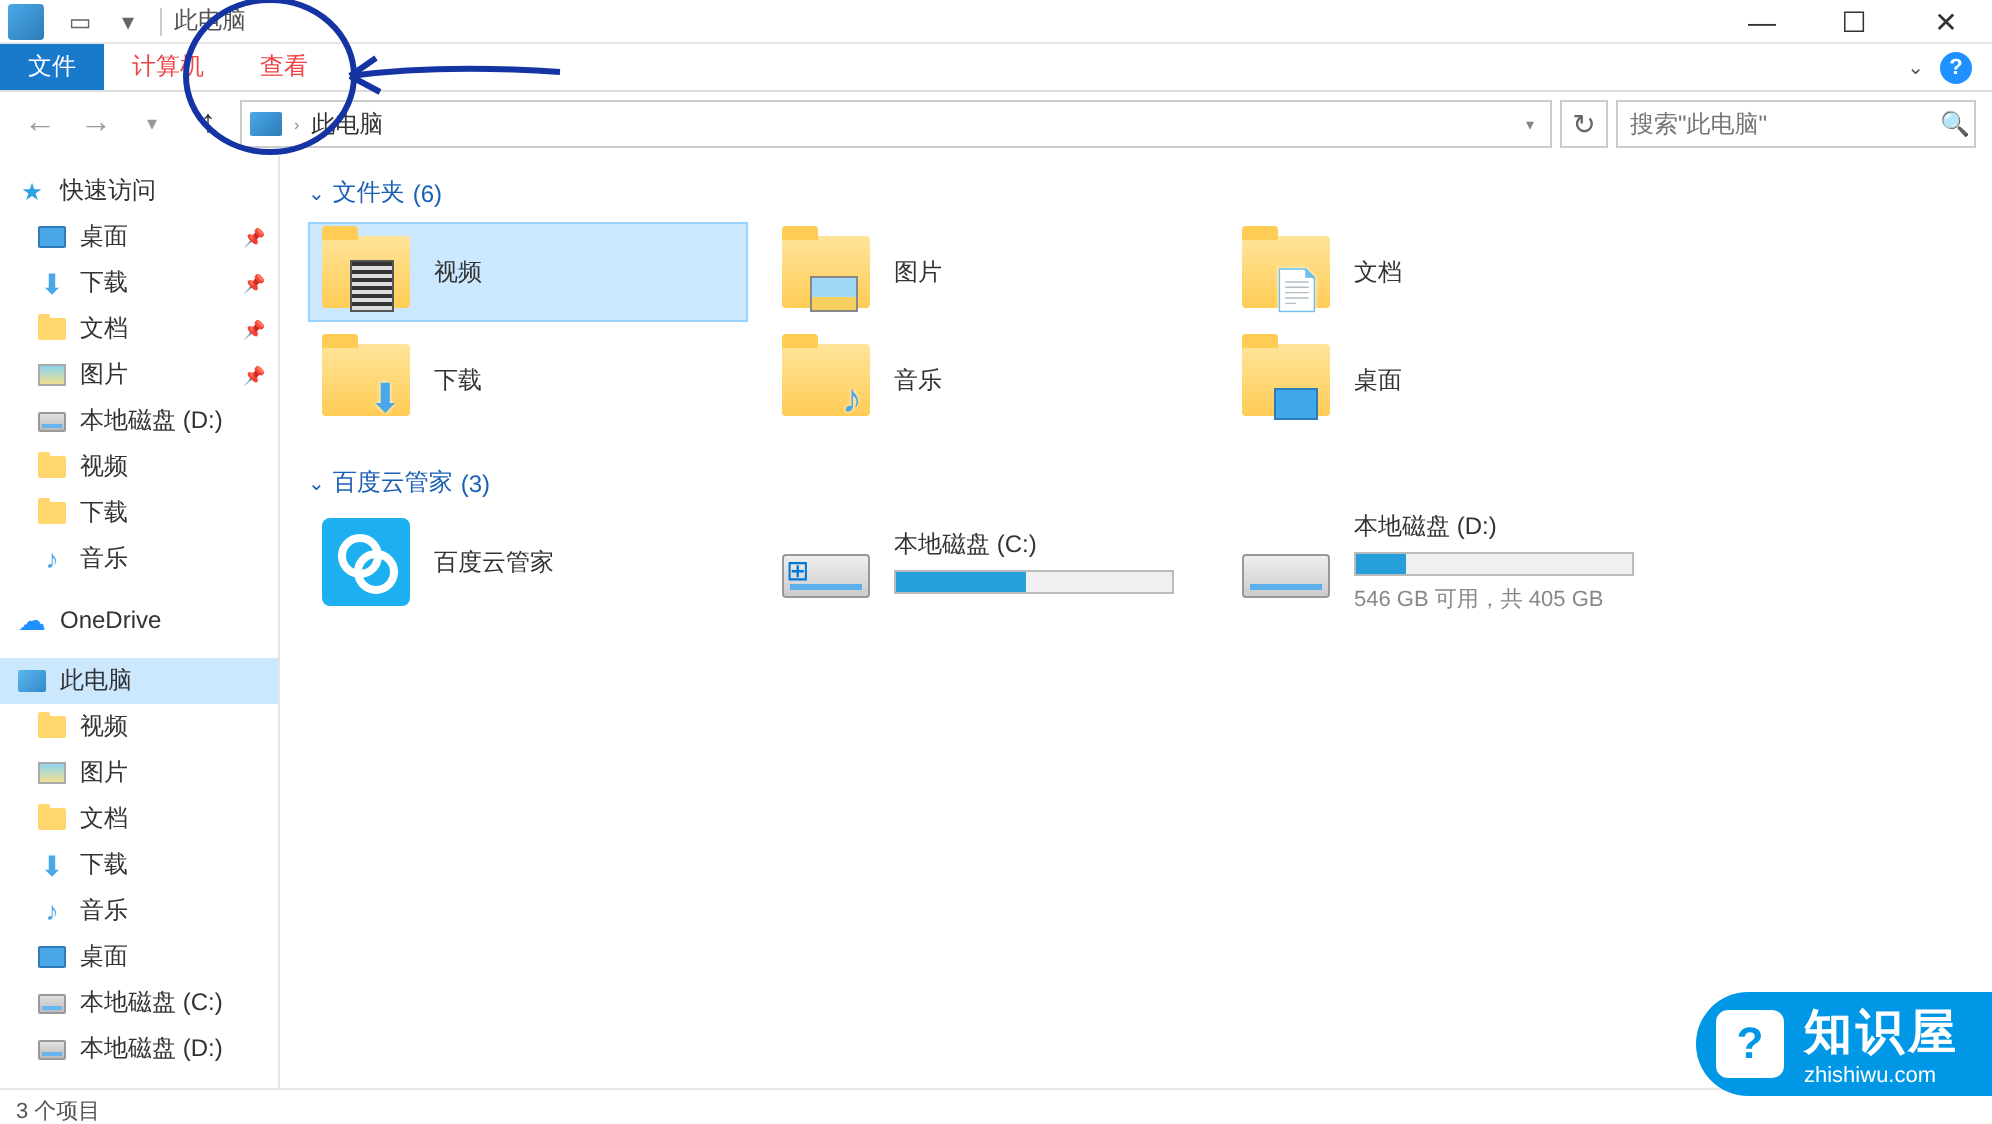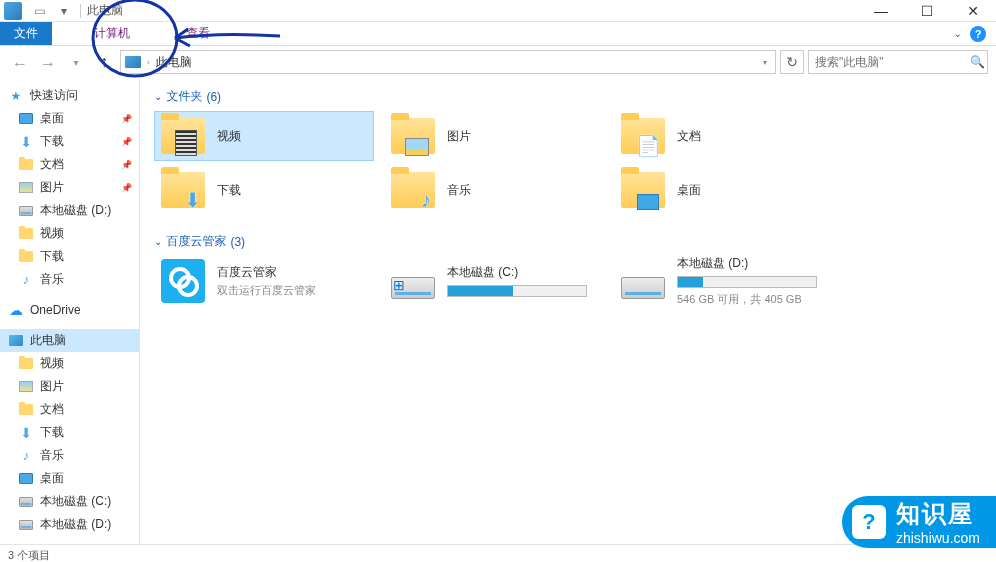--- a/index.html
+++ b/index.html
@@ -9,22 +9,22 @@
     .titlebar { height: 22px; display: flex; align-items: center; background: #fff; border-bottom: 1px solid #e5e5e5; }
     .sys-icon { width: 18px; height: 18px; margin: 0 4px; display: flex; align-items: center; justify-content: center; background: linear-gradient(135deg, #4aa8e8, #2e7cb8); border-radius: 2px; }
     .qat { display: flex; gap: 4px; margin-left: 4px; }
     .qat-btn { width: 20px; height: 18px; display: flex; align-items: center; justify-content: center; color: #666; cursor: pointer; }
     .title-sep { width: 1px; height: 14px; background: #ccc; margin: 0 6px; }
     .title-text { color: #555; }
     .win-controls { margin-left: auto; display: flex; }
     .win-btn { width: 46px; height: 22px; display: flex; align-items: center; justify-content: center; font-size: 14px; color: #333; cursor: pointer; }
     
     
-    .ribbon { height: 24px; display: flex; align-items: stretch; border-bottom: 1px solid #dcdcdc; position: relative; gap: 28px; }
-    .ribbon-tab { padding: 4px 14px; color: #701a75; cursor: pointer; display: flex; align-items: center; }
+    .ribbon { height: 24px; display: flex; align-items: stretch; border-bottom: 1px solid #dcdcdc; position: relative; }
+    .ribbon-tab { padding: 4px 14px; color: #ef4444; cursor: pointer; display: flex; align-items: center; }
     .ribbon-tab.file { background: #1979ca; color: #fff; }
     .ribbon-right { margin-left: auto; display: flex; align-items: center; gap: 8px; padding-right: 10px; }
     .expand-icon { color: #555; font-size: 10px; }
     .help-icon { width: 16px; height: 16px; border-radius: 50%; background: #1e90ff; color: #fff; display: flex; align-items: center; justify-content: center; font-size: 11px; font-weight: bold; }
     
     
     .addrbar { height: 32px; display: flex; align-items: center; padding: 4px 8px; gap: 4px; }
     .nav-btn { width: 24px; height: 24px; display: flex; align-items: center; justify-content: center; color: #999; cursor: pointer; font-size: 16px; }
     .nav-btn.enabled { color: #333; }
     .breadcrumb { flex: 1; height: 24px; border: 1px solid #ccc; display: flex; align-items: center; padding: 0 4px; gap: 6px; }
@@ -97,21 +97,21 @@
     
     
     .anno { position: absolute; pointer-events: none; z-index: 1000; }
     .anno svg { overflow: visible; }
     
     
     .watermark { position: absolute; bottom: 14px; right: 0; background: #0097e6; border-radius: 30px 0 0 30px; height: 52px; display: flex; align-items: center; padding: 0 16px 0 10px; gap: 10px; color: #fff; }
     .wm-ico { width: 34px; height: 34px; background: #fff; border-radius: 6px; display: flex; align-items: center; justify-content: center; color: #0097e6; font-size: 22px; font-weight: bold; }
     .wm-txt { display: flex; flex-direction: column; }
     .wm-main { font-size: 24px; font-weight: bold; letter-spacing: 2px; }
-    .wm-sub { font-size: 14px; }
+    .wm-sub { font-size: 11px; }
   </style>
 </head>
 <body>
 
 <div class="titlebar">
   <div class="sys-icon"></div>
   <div class="qat">
     <div class="qat-btn">▭</div>
     <div class="qat-btn">▾</div>
   </div>
@@ -337,21 +337,20 @@
       <span>百度云管家</span>
       <span>(3)</span>
     </div>
     <div class="grid">
       <div class="tile" style="width:220px;">
         <div class="tile-ico">
             <div class="yun-ico"></div>
           </div>
         <div class="tile-info">
             <span class="tile-name">百度云管家</span>
-            <span class="tile-sub">双击运行百度云管家</span>
           </div>
       </div>
       <div class="tile" style="width:220px;">
         <div class="tile-ico">
             <div class="drive-ico">
               <div class="drive-body"></div>
               <span class="drive-win">⊞</span>
             </div>
           </div>
         <div class="tile-info">

